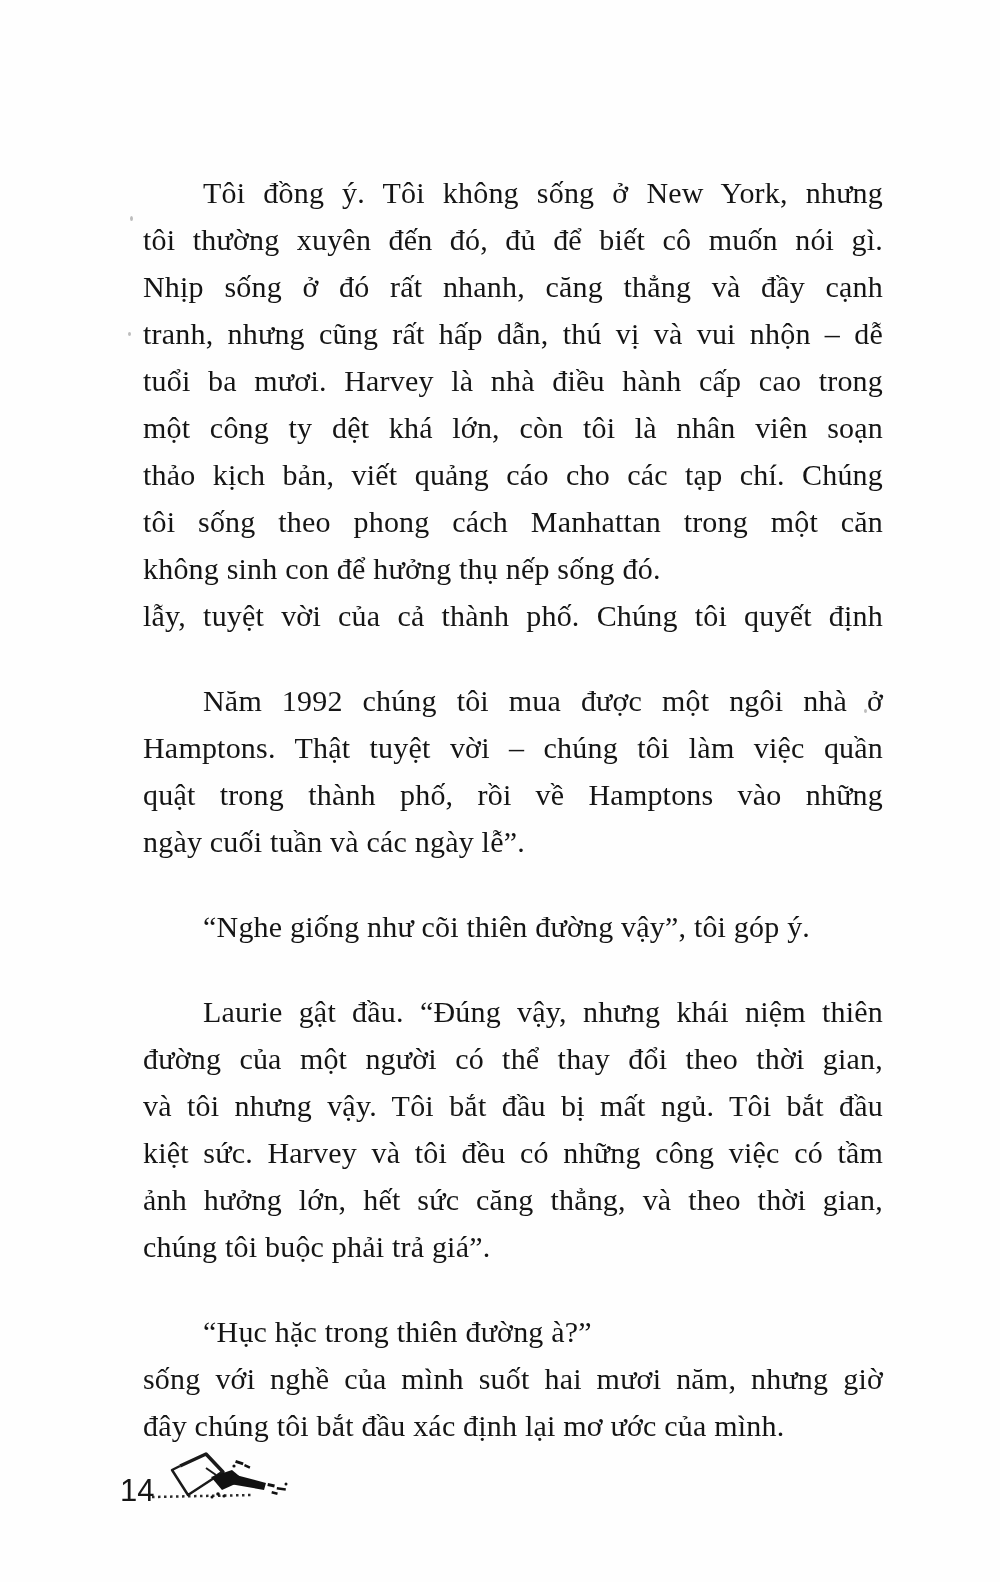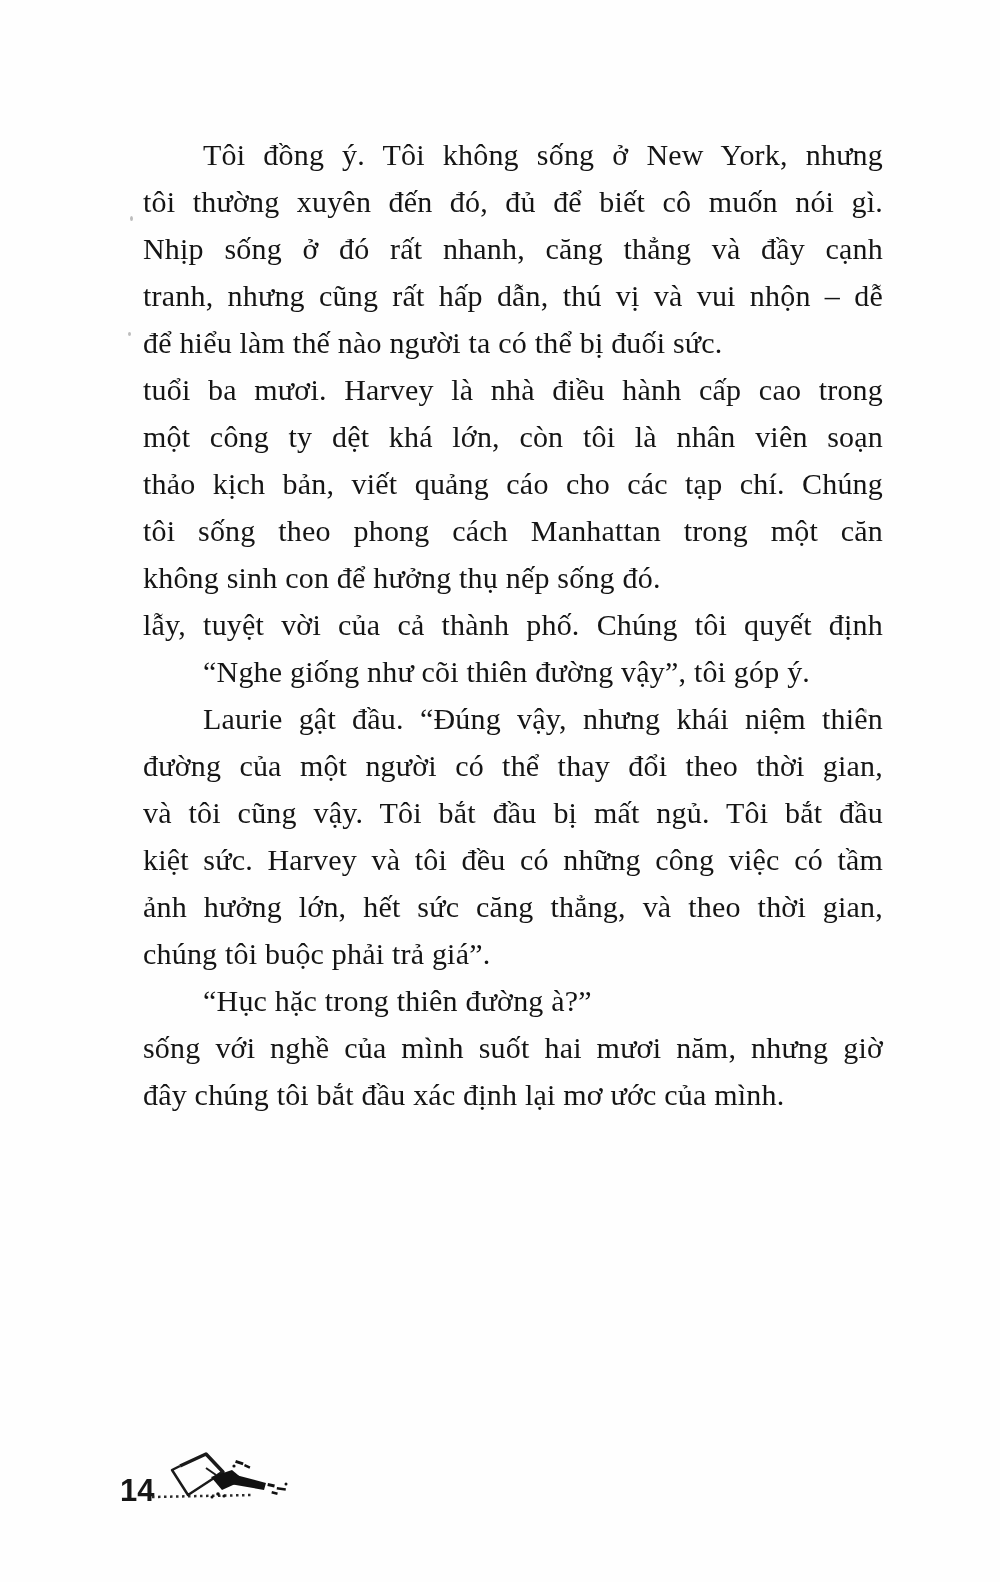--- a/index.html
+++ b/index.html
@@ -33,36 +33,37 @@
   .line {
     font-size: 30px;
     line-height: 47px;
     height: 47px;
     overflow: visible;
     text-align: left;
     letter-spacing: 0.2px;
   }
   .line.first {
     text-indent: 60px;
+    margin-top: 38px;
   }
   .line.just {
     text-align: justify;
     text-align-last: justify;
   }
   .footer {
     position: absolute;
     left: 120px;
     top: 1450px;
     display: flex;
     align-items: flex-end;
   }
   .pagenum {
     font-family: "Liberation Sans", "DejaVu Sans", sans-serif;
     font-size: 31px;
-    font-weight: bold;
+    font-weight: normal;
     color: #161616;
     line-height: 1;
     padding-bottom: 6px;
   }
   .ornament {
     margin-left: -6px;
     display: block;
   }
   
   .speck {
@@ -75,37 +76,42 @@
 <body>
 
 <div class="page">
 
   <div class="text-block" id="text-block">
       <div class="paragraph">
         <div class="line first just">Tôi đồng ý. Tôi không sống ở New York, nhưng</div>
         <div class="line just">tôi thường xuyên đến đó, đủ để biết cô muốn nói gì.</div>
         <div class="line just">Nhịp sống ở đó rất nhanh, căng thẳng và đầy cạnh</div>
         <div class="line just">tranh, nhưng cũng rất hấp dẫn, thú vị và vui nhộn – dễ</div>
-        <div class="line">để hiểu làm thế nào người ta có thể bị đuối sức.</div>
       </div>
       <div class="paragraph">
         <div class="line just">tuổi ba mươi. Harvey là nhà điều hành cấp cao trong</div>
         <div class="line just">một công ty dệt khá lớn, còn tôi là nhân viên soạn</div>
         <div class="line just">thảo kịch bản, viết quảng cáo cho các tạp chí. Chúng</div>
         <div class="line just">tôi sống theo phong cách Manhattan trong một căn</div>
         <div class="line">không sinh con để hưởng thụ nếp sống đó.</div>
         <div class="line just">lẫy, tuyệt vời của cả thành phố. Chúng tôi quyết định</div>
       </div>
       <div class="paragraph">
+        <div class="line first just">Năm 1992 chúng tôi mua được một ngôi nhà ở</div>
+        <div class="line just">Hamptons. Thật tuyệt vời – chúng tôi làm việc quần</div>
+        <div class="line just">quật trong thành phố, rồi về Hamptons vào những</div>
+        <div class="line">ngày cuối tuần và các ngày lễ”.</div>
+      </div>
+      <div class="paragraph">
         <div class="line first">“Nghe giống như cõi thiên đường vậy”, tôi góp ý.</div>
       </div>
       <div class="paragraph">
         <div class="line first just">Laurie gật đầu. “Đúng vậy, nhưng khái niệm thiên</div>
         <div class="line just">đường của một người có thể thay đổi theo thời gian,</div>
-        <div class="line just">và tôi cũng vậy. Tôi bắt đầu bị mất ngủ. Tôi bắt đầu</div>
+        <div class="line just">và tôi nhưng vậy. Tôi bắt đầu bị mất ngủ. Tôi bắt đầu</div>
         <div class="line just">kiệt sức. Harvey và tôi đều có những công việc có tầm</div>
         <div class="line just">ảnh hưởng lớn, hết sức căng thẳng, và theo thời gian,</div>
         <div class="line">chúng tôi buộc phải trả giá”.</div>
       </div>
       <div class="paragraph">
         <div class="line first">“Hục hặc trong thiên đường à?”</div>
       </div>
       <div class="paragraph">
         <div class="line just">sống với nghề của mình suốt hai mươi năm, nhưng giờ</div>
         <div class="line">đây chúng tôi bắt đầu xác định lại mơ ước của mình.</div>

